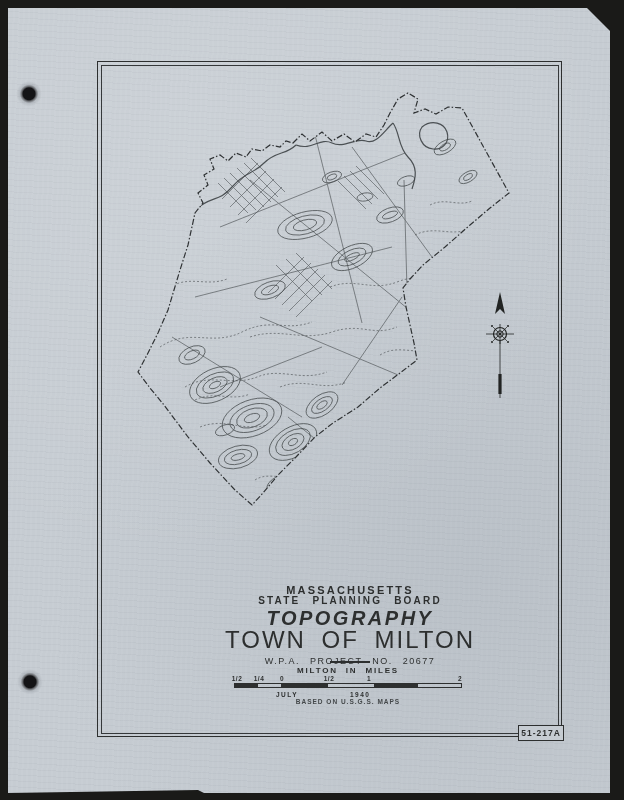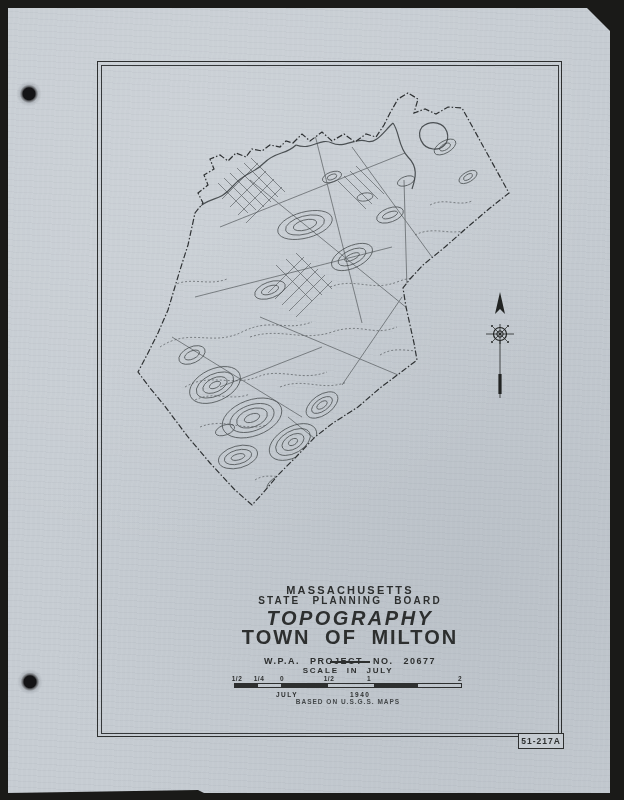--- a/index.html
+++ b/index.html
@@ -34,35 +34,35 @@
     border:1.6px solid #2d2f2f;box-sizing:border-box;
   }
   .frame .inner{
     position:absolute;inset:2.5px;border:1px solid #35383a;
   }
   
   .plate{
     position:absolute;left:510px;top:717px;width:46px;height:16px;
     background:#c6ccd2;border:1.6px solid #2d2f2f;box-sizing:border-box;
     display:flex;align-items:center;justify-content:center;
-    font-size:8.5px;font-weight:bold;letter-spacing:1px;z-index:5;margin-top:8px;
+    font-size:8.5px;font-weight:bold;letter-spacing:1px;z-index:5;
   }
   
   .map-svg{position:absolute;left:92px;top:77px;}
   .compass-svg{position:absolute;left:477px;top:282px;}
   
   .titleblock{position:absolute;left:102px;top:0;width:460px;text-align:center;}
   .titleblock div{position:absolute;left:10px;width:100%;}
   .t-region   {top:576px;font-size:11px;letter-spacing:2.2px;font-weight:600;}
   .t-agency   {top:587px;font-size:10px;letter-spacing:2.2px;word-spacing:7px;font-weight:600;}
   .t-topo     {top:599px;font-size:20px;letter-spacing:2.5px;font-weight:600;font-style:italic;}
-  .t-town     {top:618px;font-size:20px;letter-spacing:2px;word-spacing:7px;font-weight:700;}
+  .t-town     {top:618px;font-size:24px;letter-spacing:2px;word-spacing:7px;font-weight:400;}
   .t-rule     {top:641px;}
   .t-rule span{display:inline-block;width:40px;height:2px;background:#2d2f2f;}
-  .t-project  {top:648px;font-size:9px;letter-spacing:1.5px;word-spacing:6px;font-weight:bold;}
+  .t-project  {top:648px;font-size:9px;letter-spacing:1.5px;word-spacing:6px;font-weight:normal;}
   
   .scaleblock{position:absolute;left:226px;top:658px;width:228px;height:38px;font-weight:bold;}
   .sb-heading{position:absolute;left:0;top:0;width:100%;text-align:center;
               font-size:8px;letter-spacing:1.8px;word-spacing:4px;}
   .sb-tick{position:absolute;top:9px;font-size:6.5px;letter-spacing:.5px;transform:translateX(-50%);}
   .sb-tick.p0{left:3px;}  .sb-tick.p1{left:25px;} .sb-tick.p2{left:48px;}
   .sb-tick.p3{left:95px;} .sb-tick.p4{left:135px;}.sb-tick.p5{left:226px;}
   .sb-bar{position:absolute;left:0;top:17px;width:228px;height:4.5px;
           border:1px solid #2d2f2f;box-sizing:border-box;display:flex;}
   .sb-bar i{display:block;height:100%;}
@@ -224,21 +224,21 @@
   <div class="titleblock">
     <div class="t-region">MASSACHUSETTS</div>
     <div class="t-agency">STATE PLANNING BOARD</div>
     <div class="t-topo">TOPOGRAPHY</div>
     <div class="t-town">TOWN OF MILTON</div>
     <div class="t-rule"><span></span></div>
     <div class="t-project">W.P.A. PROJECT NO. 20677</div>
   </div>
 
   <div class="scaleblock">
-    <div class="sb-heading">SCALE IN JULY</div>
+    <div class="sb-heading">MILTON IN MILES</div>
     <span class="sb-tick p0">1/2</span>
     <span class="sb-tick p1">1/4</span>
     <span class="sb-tick p2">0</span>
     <span class="sb-tick p3">1/2</span>
     <span class="sb-tick p4">1</span>
     <span class="sb-tick p5">2</span>
     <div class="sb-bar">
       <i class="s0 d"></i>
         <i class="s1"></i>
         <i class="s2 d"></i>

